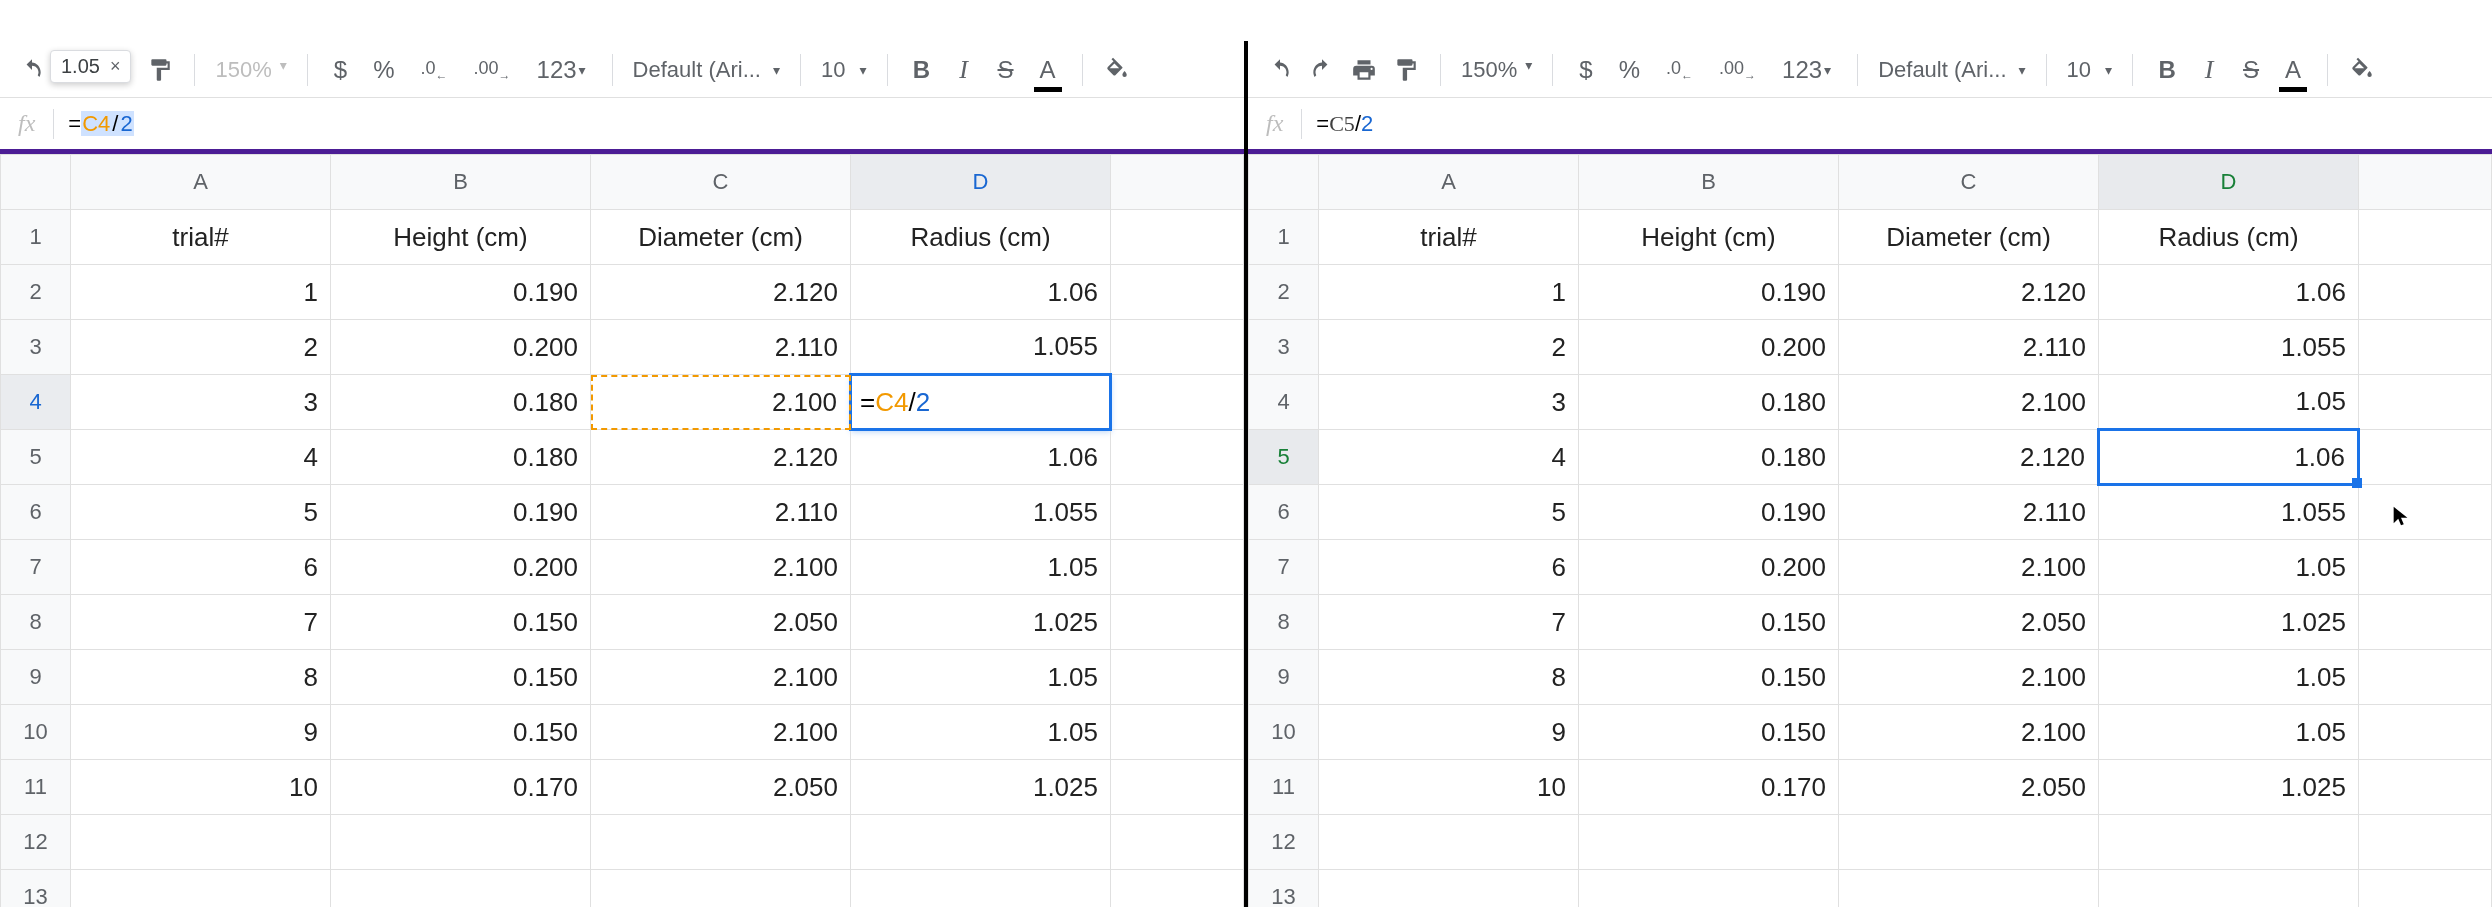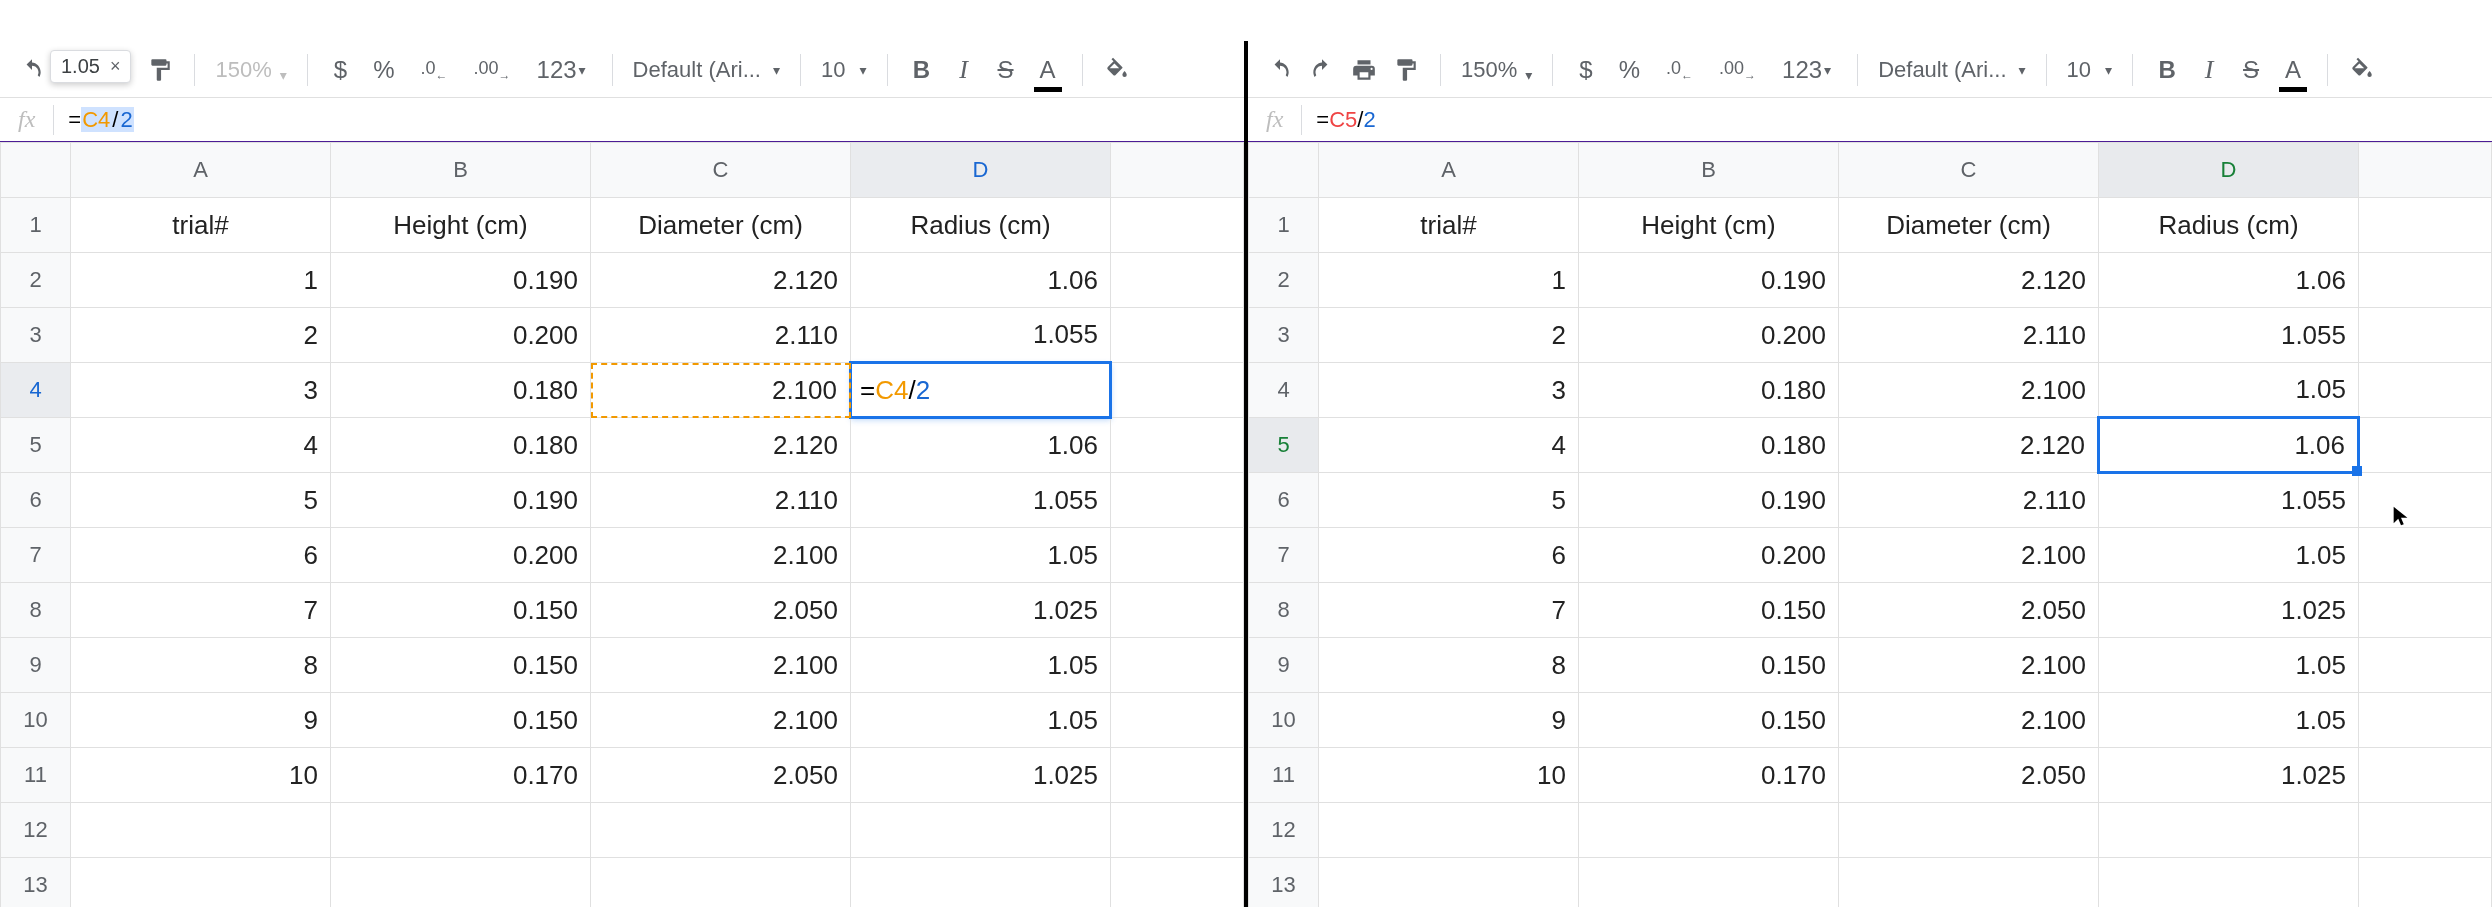--- a/index.html
+++ b/index.html
@@ -42,21 +42,21 @@
     justify-content:center;
     min-width:28px;
     height:36px;
     color:#5f6368;
     font-size:24px;
     border-radius:4px;
     position:relative;
   }
   .tbtn.wide { min-width:auto; padding:0 6px;}
   .sep { width:1px; height:32px; background:#dadce0; margin:0 6px;}
-  .zoom { color:#bdbdbd; font-size:22px; display:flex; align-items:flex-end; gap:8px;}
+  .zoom { color:#bdbdbd; font-size:22px; display:flex; align-items:flex-start; gap:8px;}
   .zoom .dd { font-size:14px;}
   .zoom.active { color:#5f6368;}
   .font { font-size:22px; color:#5f6368; display:flex; align-items:center; gap:12px;}
   .fsize { font-size:22px; color:#5f6368; display:flex; align-items:center; gap:14px;}
   .bold { font-weight:bold; font-size:24px;}
   .italic { font-style:italic; font-family:serif; font-size:26px;}
   .strike { text-decoration:line-through; font-size:24px;}
   .textcolor { position:relative; font-size:24px; }
   .textcolor::after{content:"";position:absolute;left:0;right:0;bottom:-4px;height:5px;background:#000;}
   .fill { font-size:26px;}
@@ -74,31 +74,31 @@
     display:flex;
     align-items:center;
     gap:10px;
   }
   .tooltip .x{font-size:18px;color:#5f6368;}
 
   
   .fxbar {
     display:flex;
     align-items:center;
-    height:45px;
+    height:57px;
     border-top:1px solid #e0e0e0;
-    border-bottom:1px solid #4c1d95;
+    border-bottom:5px solid #4c1d95;
     padding-left:18px;
     box-sizing:border-box;
   }
   .fx { font-style:italic; font-family:serif; color:#bdbdbd; font-size:24px; margin-right:18px;}
   .fxsep { width:1px; height:30px; background:#dadce0; margin-right:14px;}
   .formula { font-size:22px;}
   .formula .eq{color:#000;}
-  .formula .ref{color:#ef4444;}
+  .formula .ref{color:#404040;font-family:Liberation Serif, serif;}
   .formula .op{color:#000;}
   .formula .num{color:#1967D2;}
   .formula .refsel{color:#F29900;background:#cfe2ff;padding:0 1px;}
   .formula .numsel{color:#1967D2;background:#cfe2ff;padding:0 1px;}
   .formula .opsel{color:#000;background:#cfe2ff;padding:0 1px;}
 
   
   .grid { flex:1; overflow:hidden;}
   table { border-collapse:collapse; width:100%; table-layout:fixed;}
   th, td {

